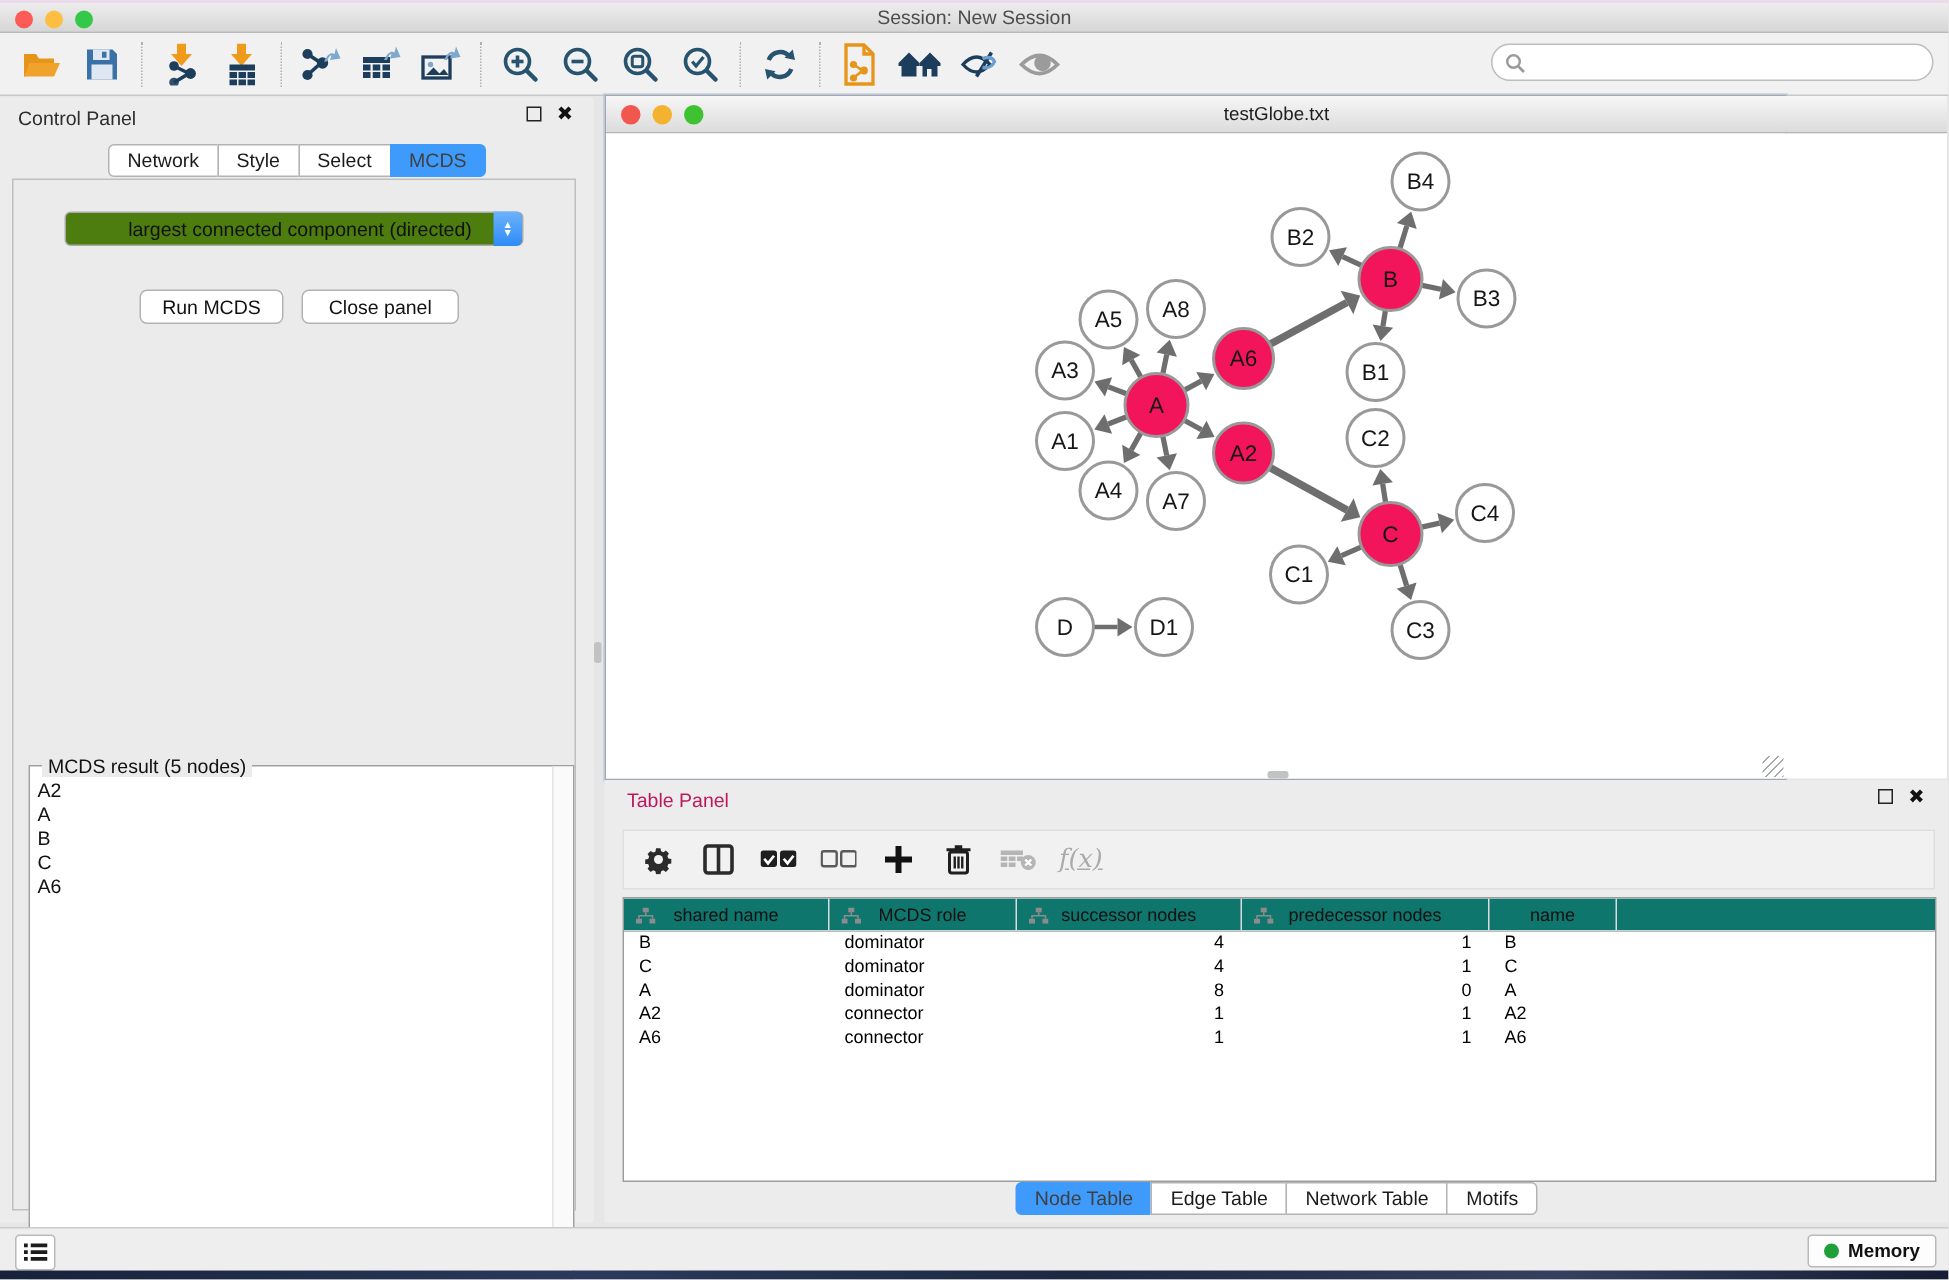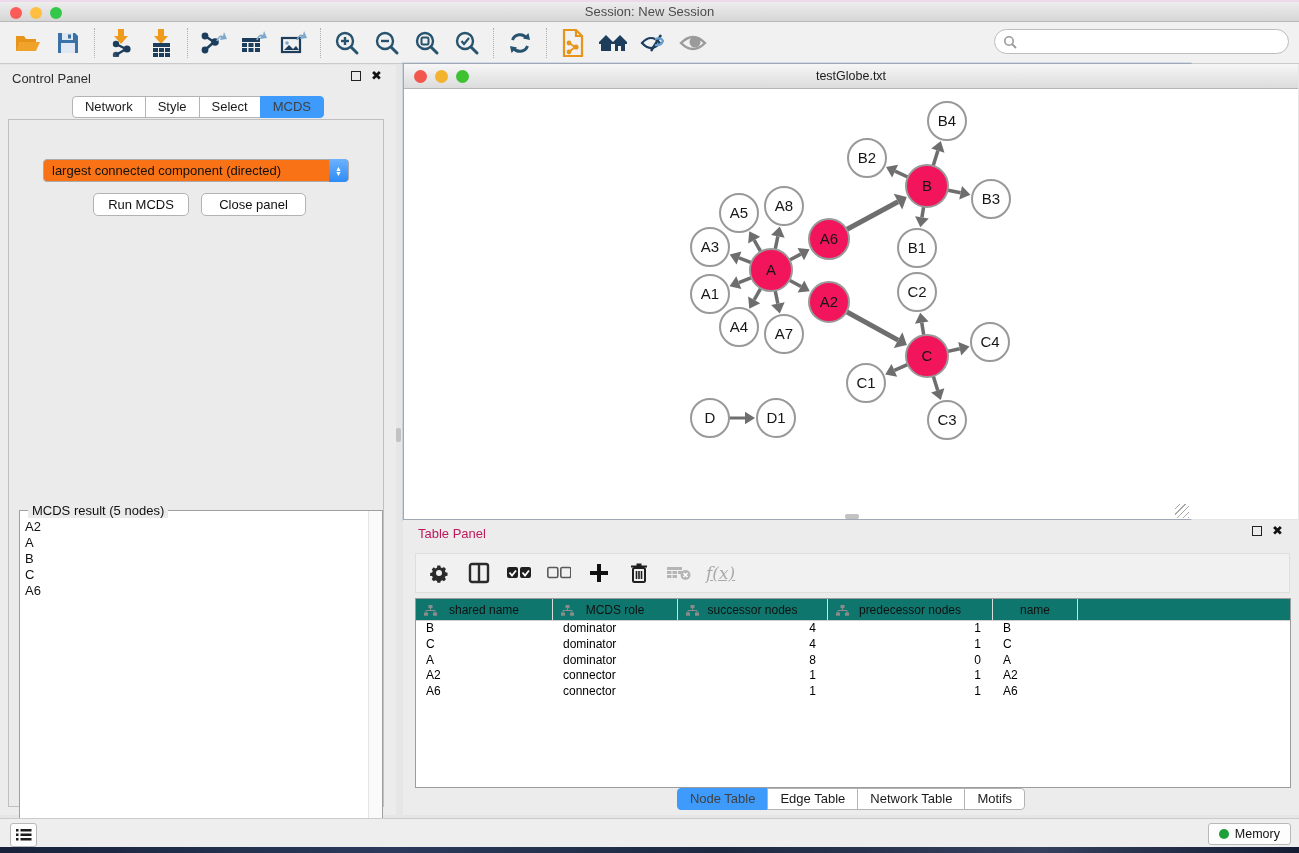--- a/index.html
+++ b/index.html
@@ -32,22 +32,22 @@
   .float-btn { width:10px; height:10px; border:1.6px solid #222; background:transparent; }
   .close-btn { font-size:13px; font-weight:bold; color:#111; line-height:10px; }
   .seg { border:1px solid #b3b3b3; background:#fff; color:#1a1a1a; font-size:13px; padding:2px 12px;
     margin-left:-1px; line-height:16px; }
   .seg:first-child { border-radius:4px 0 0 4px; margin-left:0; }
   .seg:last-child { border-radius:0 4px 4px 0; }
   .seg.active { background:#3e9bfc; border-color:#3e9bfc; color:#404040; }
   #cp-tabs { left:0; top:31px; width:396px; display:flex; justify-content:center; }
   #cp-body { left:8px; top:54px; width:376px; height:688px; border:1px solid #bfbfbf; background:#ebebeb; }
   #opt-label { width:100%; text-align:center; top:16px; font-size:13px; color:#111; }
-  #criterion { left:34px; top:39px; width:306px; height:23px; background:#f97316; border:1px solid #ababab;
-    border-radius:4px; font-size:13px; display:flex; align-items:center; padding-left:8px; color:#111; }
+  #criterion { left:34px; top:21px; width:306px; height:23px; background:#4d7c0f; border:1px solid #ababab;
+    border-radius:4px; font-size:13px; display:flex; align-items:center; padding-left:8px; color:#111;justify-content:center; }
   #criterion .stepper { position:absolute; right:0; top:-1px; width:19px; height:23px;
     background:linear-gradient(#6cb2fd,#2e8bf7); border-radius:0 4px 4px 0; display:flex; flex-direction:column;
     align-items:center; justify-content:center; color:#fff; font-size:7px; line-height:5px; }
   .push-btn { position:absolute; height:23px; background:#fff; border:1px solid #b3b3b3; border-radius:5px;
     font-size:13px; color:#111; display:flex; align-items:center; justify-content:center; }
   #run-btn { left:84px; top:73px; width:96px; }
   #closepanel-btn { left:192px; top:73px; width:105px; }
   #result-group { left:10px; top:390px; width:364px; height:343px; border:1px solid #9f9f9f; background:#fff; }
   #result-title { position:absolute; left:8px; top:-8px; background:#ebebeb; padding:0 4px; font-size:13px; color:#111; }
   #result-list { position:absolute; left:1px; top:8px; width:346px; }
@@ -85,21 +85,21 @@
   .tr { display:flex; height:15.8px; }
   .td { font-size:12px; color:#000; line-height:15.8px; padding:0 10px; white-space:nowrap; overflow:hidden; }
   .td.num { text-align:right; padding-right:12px; }
   #nt-tabs { left:0; top:268px; width:896px; display:flex; justify-content:center; }
 
   
   #status-bar { left:0; top:818px; width:1299px; height:29px; background:#eeeeee; border-top:1px solid #cbcbcb; }
   #list-btn { left:10px; top:4px; width:27px; height:24px; background:#fdfdfd; border:1px solid #b9b9b9;
     border-radius:3px; display:flex; align-items:center; justify-content:center; }
   #memory-btn { right:8px; top:4px; height:22px; background:#fdfdfd; border:1px solid #b9b9b9; border-radius:3px;
-    display:flex; align-items:center; gap:6px; padding:0 10px; font-size:12.5px; color:#111; }
+    display:flex; align-items:center; gap:6px; padding:0 10px; font-size:12.5px; color:#111;font-weight:bold; }
   #memory-dot { width:10px; height:10px; border-radius:50%; background:#1f9f3a; }
   #wallpaper-strip { left:0; top:847px; width:1299px; height:6px;
     background:linear-gradient(90deg,#17223a,#2b3a5c 30%,#1d2941 55%,#34405e 80%,#141d33); }
 </style>
 </head>
 <body>
 
 <div id="win-titlebar" class="abs">
   <div class="lights" style="left:10px;">
     <div class="light r"></div>

